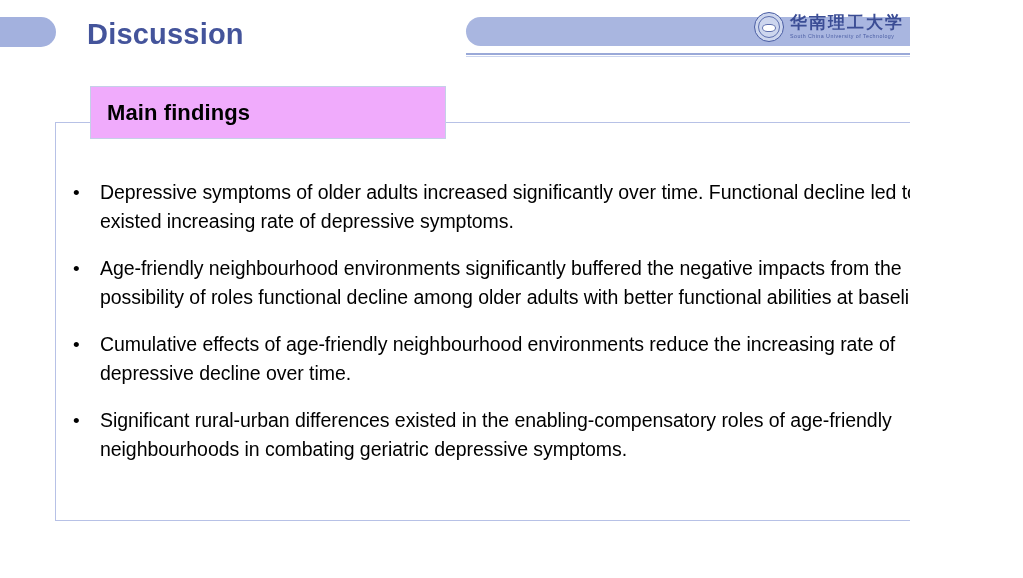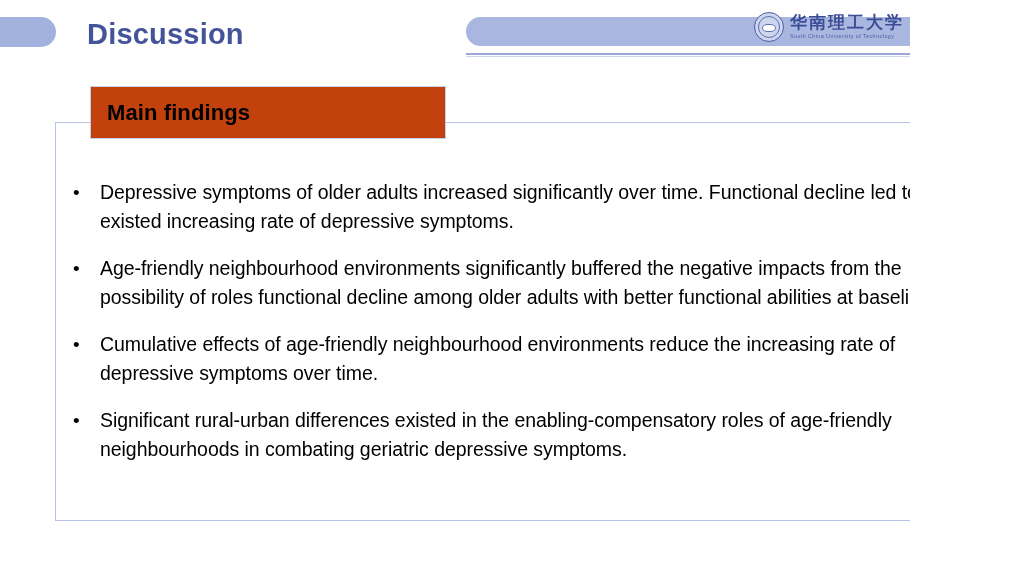--- a/index.html
+++ b/index.html
@@ -138,21 +138,21 @@
     box-sizing: border-box;
     background: transparent;
   }
 
   .section-banner {
     position: absolute;
     left: 90px;
     top: 86px;
     width: 356px;
     height: 53px;
-    background: #c2410c;
+    background: #f0abfc;
     border: 1px solid #c5cfe8;
     box-sizing: border-box;
     display: flex;
     align-items: center;
   }
   .section-banner-label {
     margin-left: 16px;
     font-size: 22px;
     font-weight: bold;
     color: #000000;
@@ -244,21 +244,21 @@
       <span class="bullet-text">Depressive symptoms of older adults increased significantly over time. Functional decline led to a existed increasing rate of depressive symptoms.</span>
     </div>
 
     <div class="bullet-item">
       <span class="bullet-dot">•</span>
       <span class="bullet-text">Age-friendly neighbourhood environments significantly buffered the negative impacts from the possibility of roles functional decline among older adults with better functional abilities at baseline.</span>
     </div>
 
     <div class="bullet-item">
       <span class="bullet-dot">•</span>
-      <span class="bullet-text">Cumulative effects of age-friendly neighbourhood environments reduce the increasing rate of depressive symptoms over time.</span>
+      <span class="bullet-text">Cumulative effects of age-friendly neighbourhood environments reduce the increasing rate of depressive decline over time.</span>
     </div>
 
     <div class="bullet-item">
       <span class="bullet-dot">•</span>
       <span class="bullet-text">Significant rural-urban differences existed in the enabling-compensatory roles of age-friendly neighbourhoods in combating geriatric depressive symptoms.</span>
     </div>
 
   </div>
 
   <div class="footer-date">10/02/2023</div>

